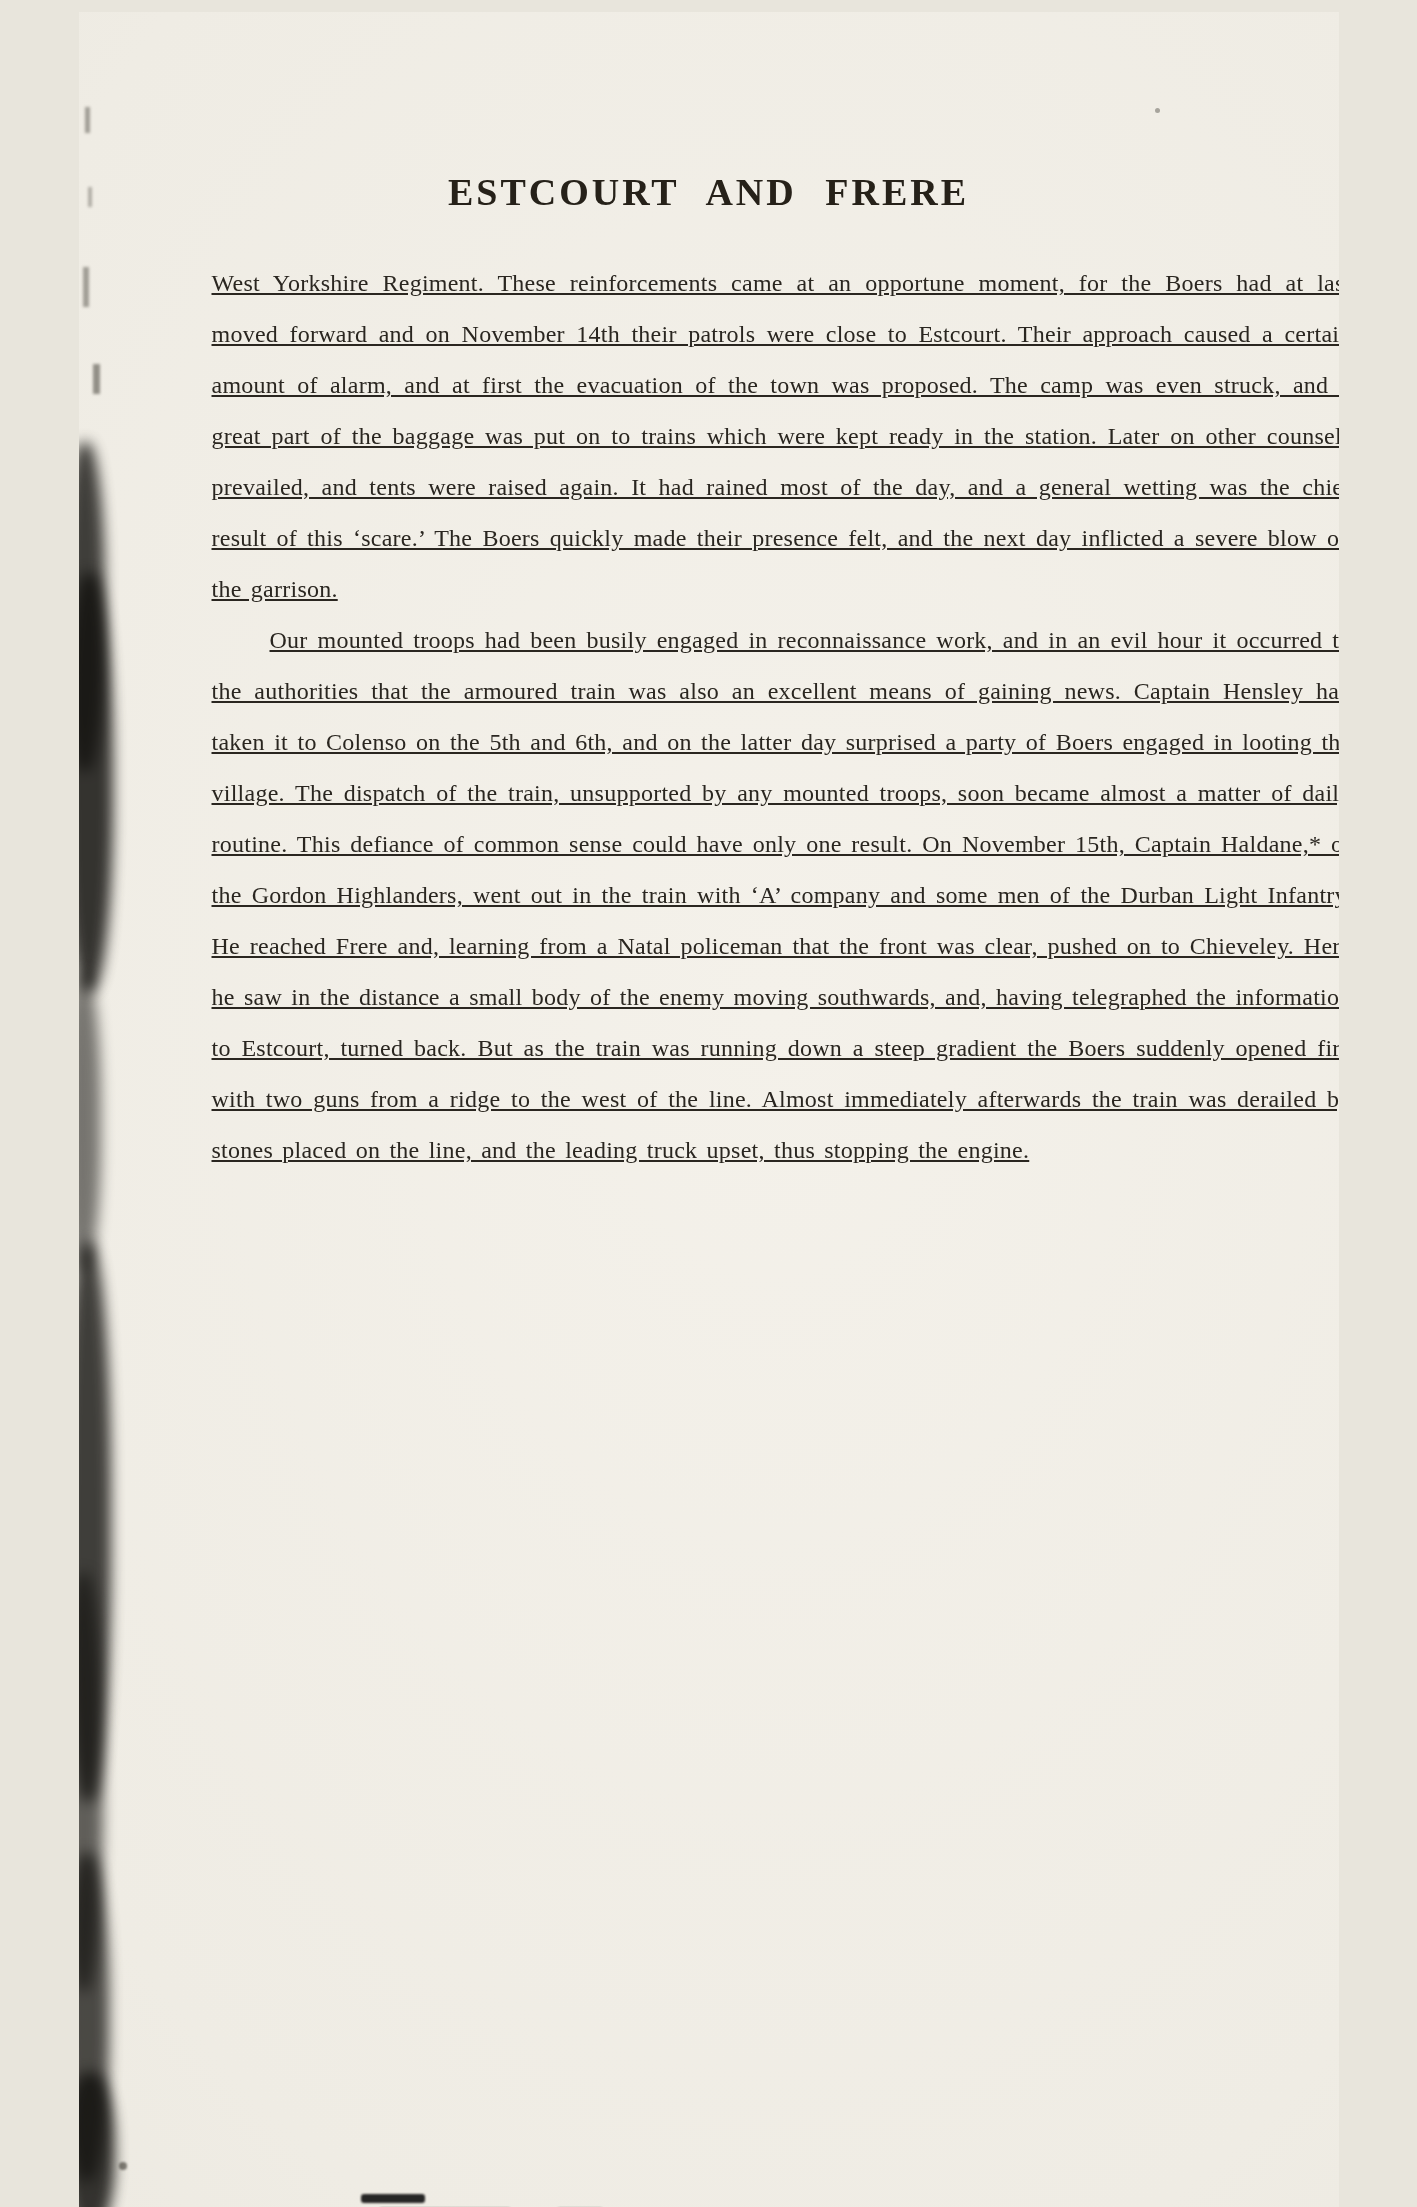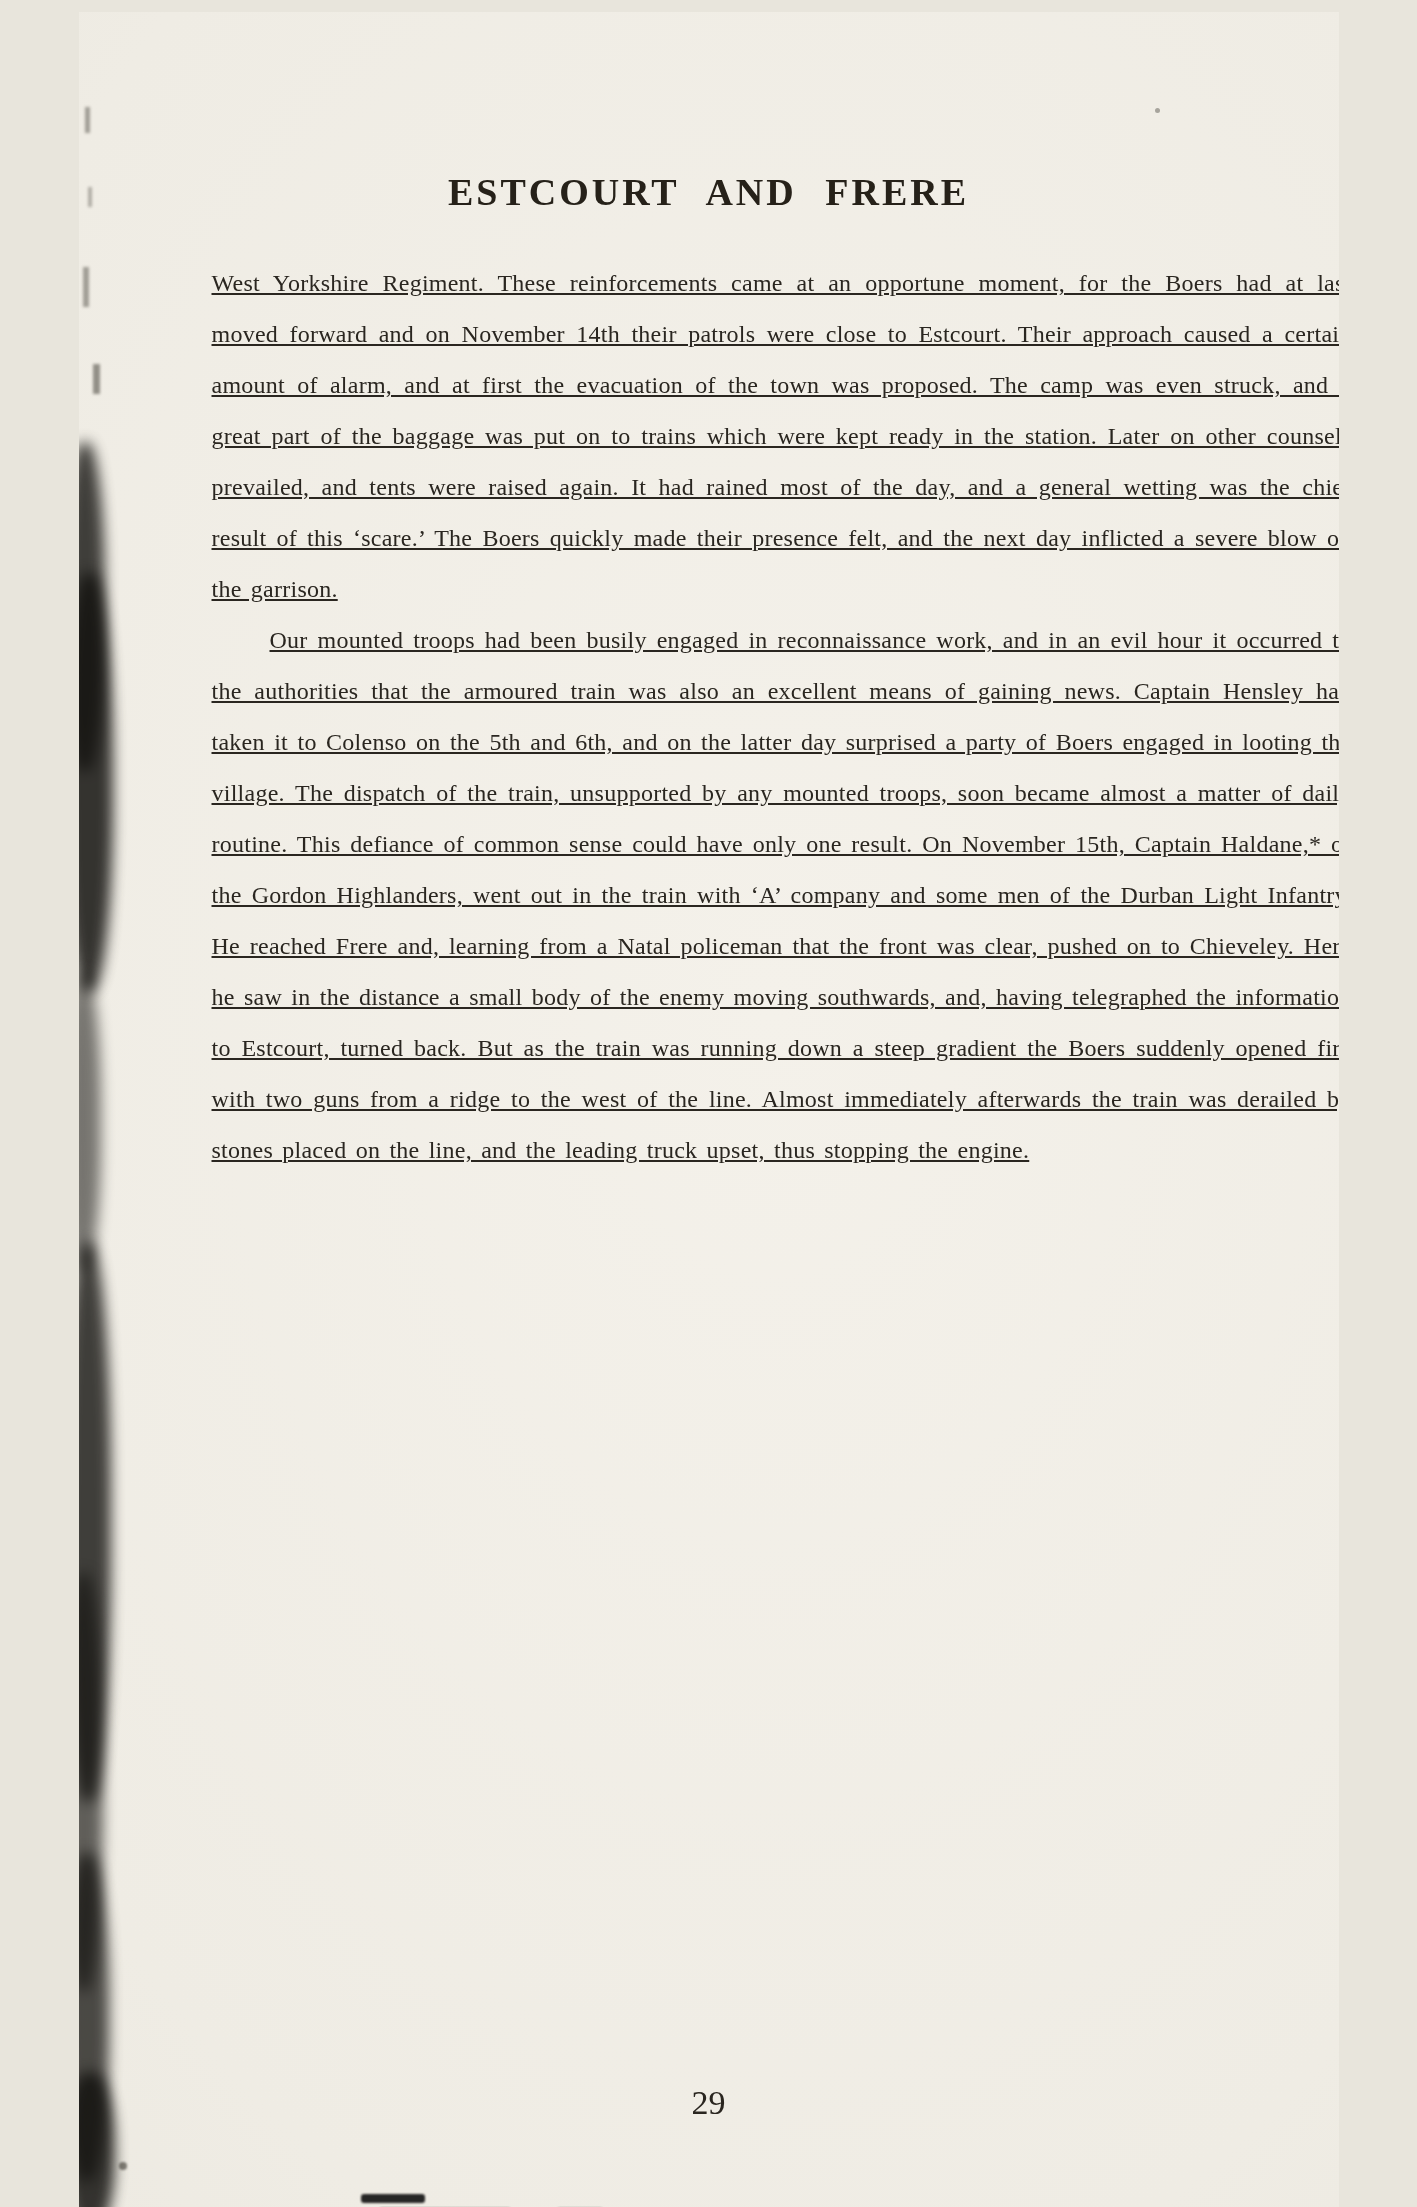--- a/index.html
+++ b/index.html
@@ -140,15 +140,14 @@
   <div class="artifact speck s2"></div>
   <div class="artifact speck s3"></div>
 
   <h1 class="header">ESTCOURT AND FRERE</h1>
 
   <div class="body-block">
     <p class="para">West Yorkshire Regiment.  These reinforcements came at an opportune moment, for the Boers had at last moved forward and on November 14th their patrols were close to Estcourt. Their approach caused a certain amount of alarm, and at first the evacuation of the town was proposed.  The camp was even struck, and a great part of the baggage was put on to trains which were kept ready in the station.  Later on other counsels prevailed, and tents were raised again.  It had rained most of the day, and a general wetting was the chief result of this ‘scare.’  The Boers quickly made their presence felt, and the next day inflicted a severe blow on the garrison.</p>
     <p class="para indent">Our mounted troops had been busily engaged in reconnaissance work, and in an evil hour it occurred to the authorities that the armoured train was also an excellent means of gaining news.  Captain Hensley had taken it to Colenso on the 5th and 6th, and on the latter day surprised a party of Boers engaged in looting the village.  The dispatch of the train, unsupported by any mounted troops, soon became almost a matter of daily routine.  This defiance of common sense could have only one result.  On November 15th, Captain Haldane,* of the Gordon Highlanders, went out in the train with ‘A’ company and some men of the Durban Light Infantry.  He reached Frere and, learning from a Natal policeman that the front was clear, pushed on to Chieveley.  Here he saw in the distance a small body of the enemy moving southwards, and, having telegraphed the information to Estcourt, turned back.  But as the train was running down a steep gradient the Boers suddenly opened fire with two guns from a ridge to the west of the line. Almost immediately afterwards the train was derailed by stones placed on the line, and the leading truck upset, thus stopping the engine.</p>
   </div>
 
-  <div class="page-number">29</div>
 
 </div>
 
 </body></html>

